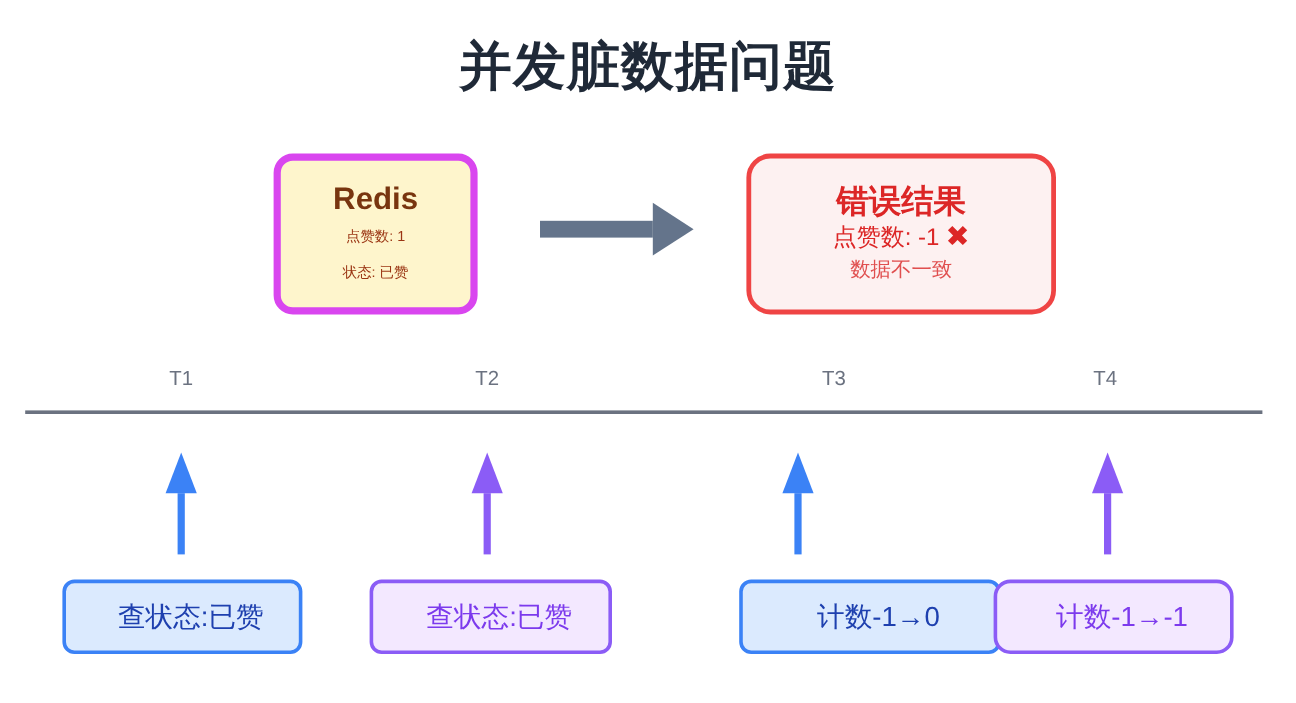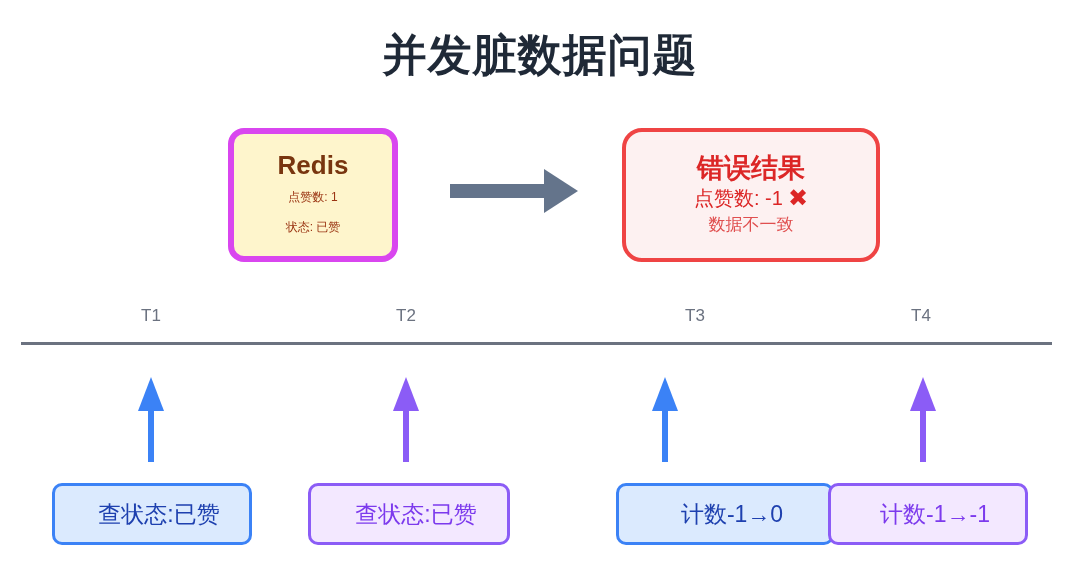--- a/index.html
+++ b/index.html
@@ -125,21 +125,21 @@
     color: #1e40af;
   }
   .event-purple {
     background: #f3e8ff;
     border: 3px solid #8b5cf6;
     color: #7c3aed;
   }
   .eb-1 { left: 52px;  width: 200px; }
   .eb-2 { left: 308px; width: 202px; }
   .eb-3 { left: 568px; width: 218px; margin-left: 48px; }
-  .eb-4 { left: 828px; width: 200px; }
+  .eb-4 { left: 828px; width: 200px; border-radius: 14px; }
 </style>
 </head>
 <body>
 
 <div class="canvas">
 
   <div class="title">并发脏数据问题</div>
 
   <div class="redis-box">
     <div class="redis-title">Redis</div>

